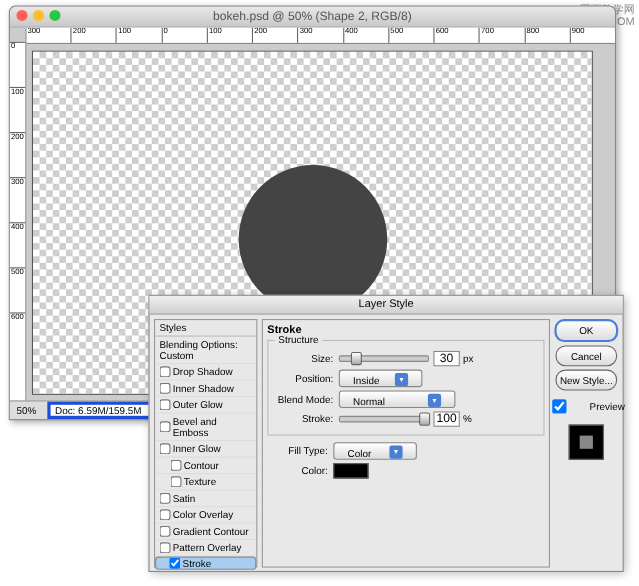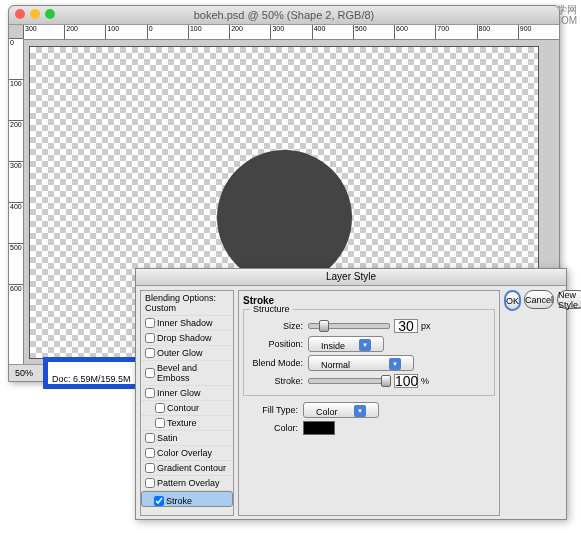--- a/index.html
+++ b/index.html
@@ -9,42 +9,42 @@
 .traffic span{width:10px;height:10px;border-radius:50%;display:block}
 .tr{background:#ff5f57}.ty{background:#ffbd2e}.tg{background:#28c940}
 .ruler-h{height:14px;background:#fff;border-bottom:1px solid #888;margin-left:14px;font-size:7px;overflow:hidden;display:flex}
 .ruler-h div{border-left:1px solid #666;width:40px;padding-left:1px;height:14px;line-height:8px}
 .ruler-v{position:absolute;left:0;top:32px;width:14px;bottom:16px;background:#fff;border-right:1px solid #888;font-size:7px}
 .ruler-v div{border-top:1px solid #666;height:40px;padding-left:1px}
 .canvas{position:absolute;left:20px;top:40px;right:20px;bottom:22px;background:#fff;border:1px solid #555}
 .checker{width:100%;height:100%;background-image:linear-gradient(45deg,#ccc 25%,transparent 25%),linear-gradient(-45deg,#ccc 25%,transparent 25%),linear-gradient(45deg,transparent 75%,#ccc 75%),linear-gradient(-45deg,transparent 75%,#ccc 75%);background-size:12px 12px;background-position:0 0,0 6px,6px -6px,-6px 0;display:flex;align-items:center;justify-content:center}
 .circle{width:135px;height:135px;border-radius:50%;background:#444;position:relative;top:15px}
 .statusbar{position:absolute;bottom:0;left:0;right:0;height:16px;background:#ddd;border-top:1px solid #999;font-size:9px;display:flex;align-items:center;padding-left:6px;gap:10px}
-.statusbar .doc{border:5px solid #1d4ed8;background:#fff;padding:12px 30px 0 4px}
+.statusbar .doc{border:3px solid #1d4ed8;background:#fff;padding:0 30px 0 4px}
 .dialog{position:absolute;top:268px;left:135px;width:430px;height:250px;background:#e8e8e8;border:1px solid #888;box-shadow:2px 2px 8px rgba(0,0,0,.3)}
 .dlg-title{height:16px;background:linear-gradient(#f0f0f0,#d0d0d0);border-bottom:1px solid #999;text-align:center;line-height:16px;font-size:10px}
 .dlg-body{display:flex;height:calc(100% - 16px)}
 .styles-panel{width:92px;border:1px solid #999;margin:4px 2px 4px 4px;background:#e8e8e8;display:flex;flex-direction:column}
 .styles-hdr{padding:2px 4px;border-bottom:1px solid #bbb;font-size:9px}
 .style-item{padding:2px 4px;font-size:9px;border-bottom:1px solid #ddd;display:flex;align-items:center;gap:2px}
 .style-item.sel{background:#a8cdf0}
 .style-item input{margin:0;width:10px;height:10px}
 .style-item.sub{padding-left:14px}
 .center{flex:1;margin:4px 2px;border:1px solid #999;background:#e8e8e8;padding:4px}
 .grp{border:1px solid #bbb;padding:6px 4px 4px;margin-bottom:6px;position:relative;font-size:9px}
 .grp-label{position:absolute;top:-6px;left:6px;background:#e8e8e8;padding:0 3px;font-size:9px}
 .row{display:flex;align-items:center;margin:3px 0;font-size:9px}
 .row label{width:55px;text-align:right;margin-right:5px}
 .slider{width:80px;height:4px;background:#ccc;border:1px solid #888;border-radius:2px;position:relative;margin-right:4px}
 .slider .thumb{width:8px;height:10px;background:linear-gradient(#fff,#aaa);border:1px solid #666;border-radius:2px;position:absolute;top:-4px}
-.numbox{width:22px;height:12px;border:1px solid #888;background:#fff;text-align:center;line-height:12px;font-size:14px}
+.numbox{width:22px;height:12px;border:1px solid #888;background:#fff;text-align:center;line-height:12px;font-size:11px}
 .sel{border:1px solid #888;background:linear-gradient(#fff,#ddd);height:14px;font-size:9px;padding:0 12px;display:flex;align-items:flex-end;border-radius:3px;min-width:50px}
 .sel .arr{margin-left:auto;width:12px;height:12px;background:#4a7fd8;border-radius:2px;display:flex;align-items:center;justify-content:center;color:#fff;font-size:7px}
 .swatch{width:30px;height:12px;background:#000;border:1px solid #666}
-.right{width:58px;margin:4px 4px 4px 2px;display:flex;flex-direction:row;gap:3px;align-items:flex-start}
+.right{width:58px;margin:4px 4px 4px 2px;display:flex;flex-direction:column;gap:3px;align-items:center}
 .btn{width:54px;height:17px;border:1px solid #666;border-radius:9px;background:linear-gradient(#fff,#ddd);font-size:9px;display:flex;align-items:center;justify-content:center}
 .btn.primary{border:2px solid #4a7fd8}
 .preview-ck{font-size:9px;display:flex;align-items:center;gap:18px;margin-top:2px}
 .preview-box{width:30px;height:30px;background:#000;border:1px solid #666;margin-top:4px;display:flex;align-items:center;justify-content:center}
 .preview-box span{width:12px;height:12px;background:#888}
 .watermark{position:absolute;top:4px;right:4px;font-size:10px;color:#888;text-align:right;line-height:11px}
 </style>
 </head>
 <body>
 
@@ -94,28 +94,29 @@
   <div class="statusbar">
     <span>50%</span>
     <span class="doc">Doc: 6.59M/159.5M</span>
   </div>
 </div>
 
 <div class="dialog">
   <div class="dlg-title">Layer Style</div>
   <div class="dlg-body">
     <div class="styles-panel">
+      <div class="styles-hdr">Styles</div>
       <div class="style-item">Blending Options: Custom</div>
       <div class="style-item">
           <input type="checkbox" style="">
+          <span>Drop Shadow</span>
+        </div>
+      <div class="style-item">
+          <input type="checkbox" style="">
           <span>Inner Shadow</span>
-        </div>
-      <div class="style-item">
-          <input type="checkbox" style="">
-          <span>Drop Shadow</span>
         </div>
       <div class="style-item">
           <input type="checkbox" style="">
           <span>Outer Glow</span>
         </div>
       <div class="style-item">
           <input type="checkbox" style="">
           <span>Bevel and Emboss</span>
         </div>
       <div class="style-item">

